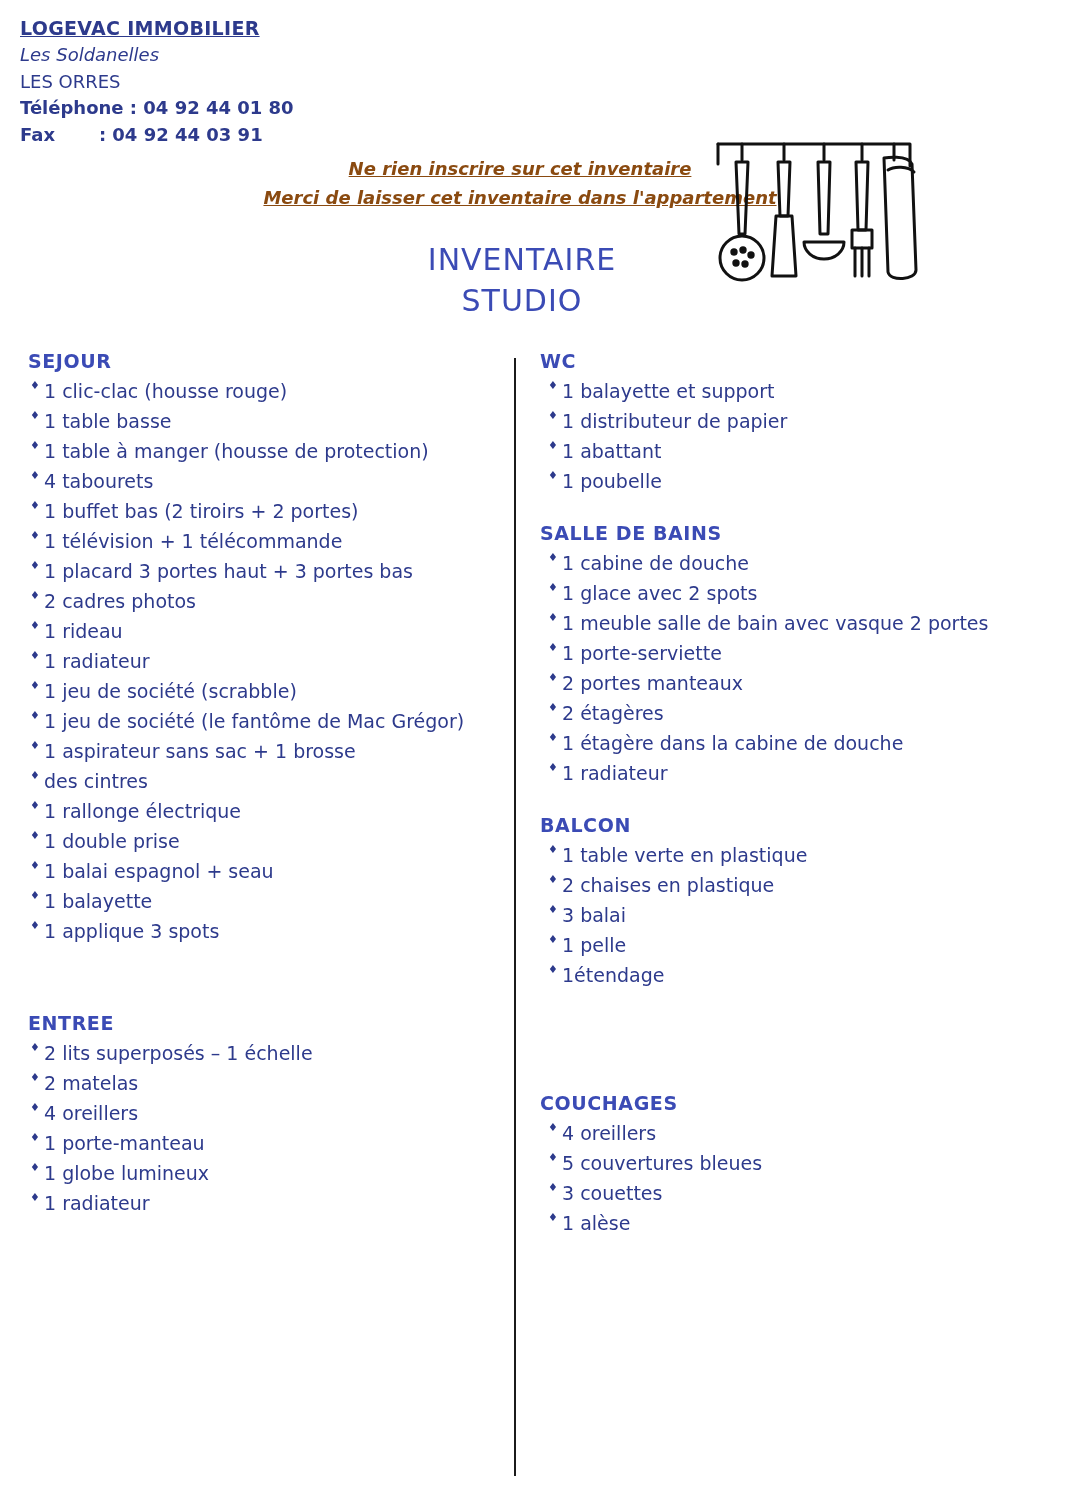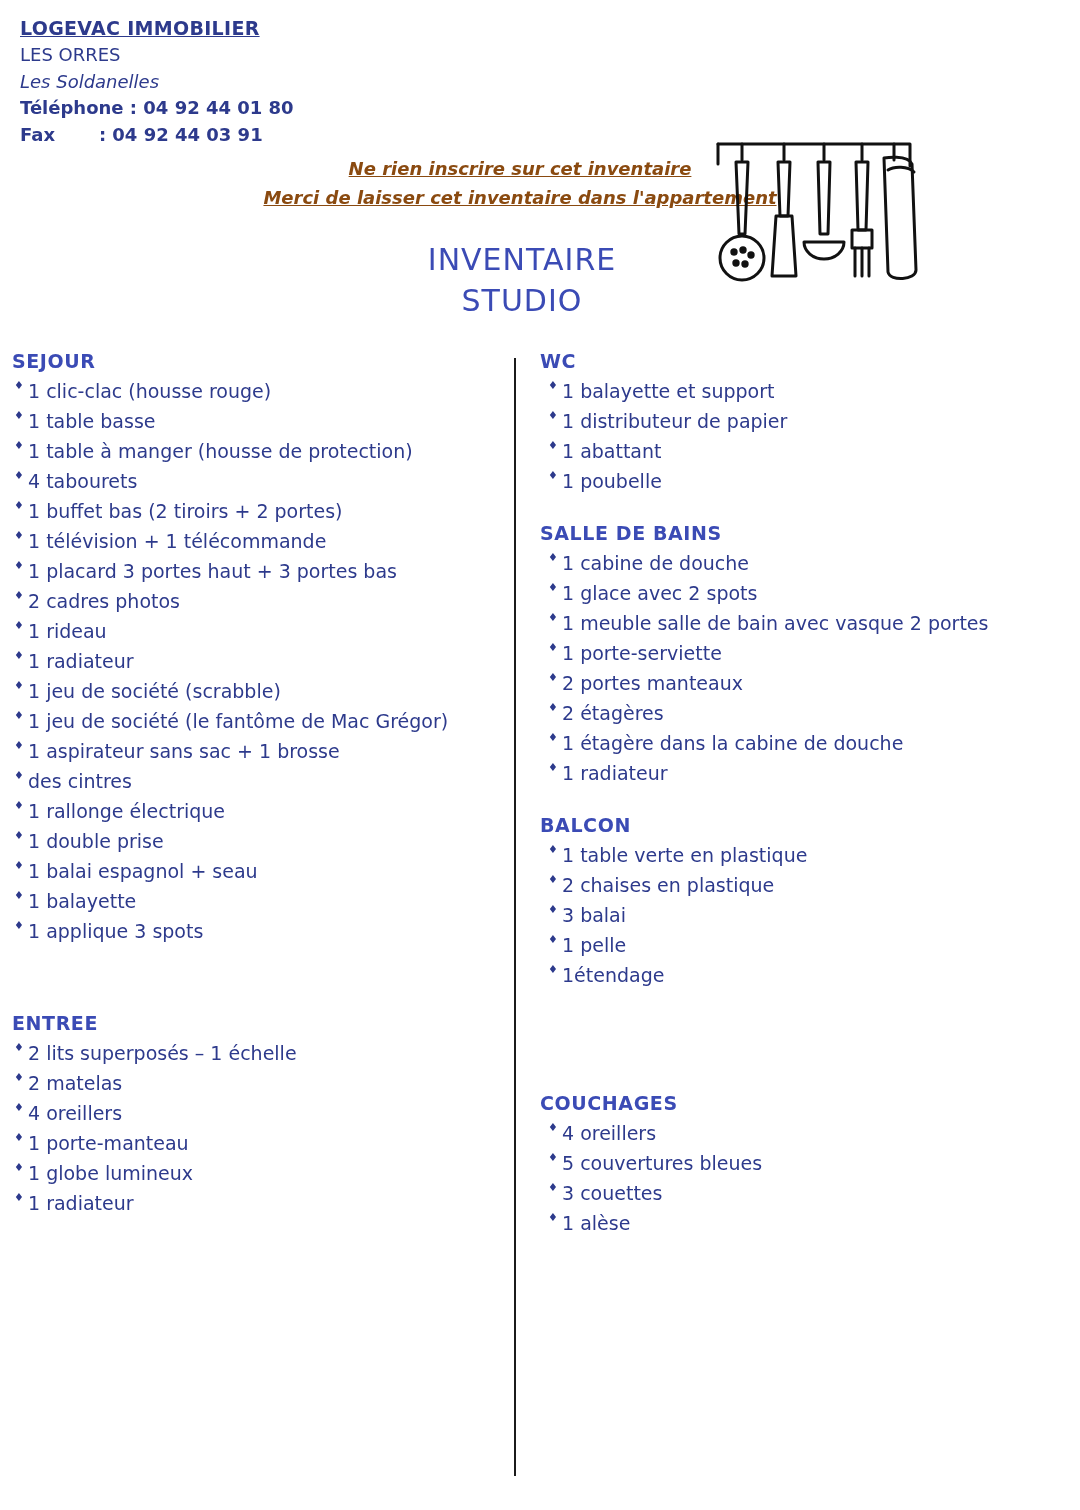--- a/index.html
+++ b/index.html
@@ -121,21 +121,21 @@
     left: 0;
     width: 1080px;
     height: 1130px;
   }
   .col {
     position: absolute;
     top: 0;
     box-sizing: border-box;
   }
   .col-left {
-    left: 12px;
+    left: 28px;
     width: 480px;
   }
   .col-right {
     left: 540px;
     width: 510px;
   }
   .divider {
     position: absolute;
     left: 514px;
     top: 8px;
@@ -192,22 +192,22 @@
   }
 </style>
 </head>
 <body>
 
 <div class="page">
 
   <div class="header">
     <div class="company-block">
       <div class="company-name">LOGEVAC IMMOBILIER</div>
+      <div class="company-line italic">Les Soldanelles</div>
       <div class="company-line">LES ORRES</div>
-      <div class="company-line italic">Les Soldanelles</div>
       <div class="contact-row"><span>Téléphone :</span> <span>04 92 44 01 80</span></div>
       <div class="contact-row"><span>Fax</span>&nbsp;&nbsp;&nbsp;&nbsp;&nbsp;&nbsp; <span>: 04 92 44 03 91</span></div>
     </div>
 
   </div>
 
   <div class="notice">
     <div>Ne rien inscrire sur cet inventaire</div>
     <div>Merci de laisser cet inventaire dans l'appartement</div>
   </div>

